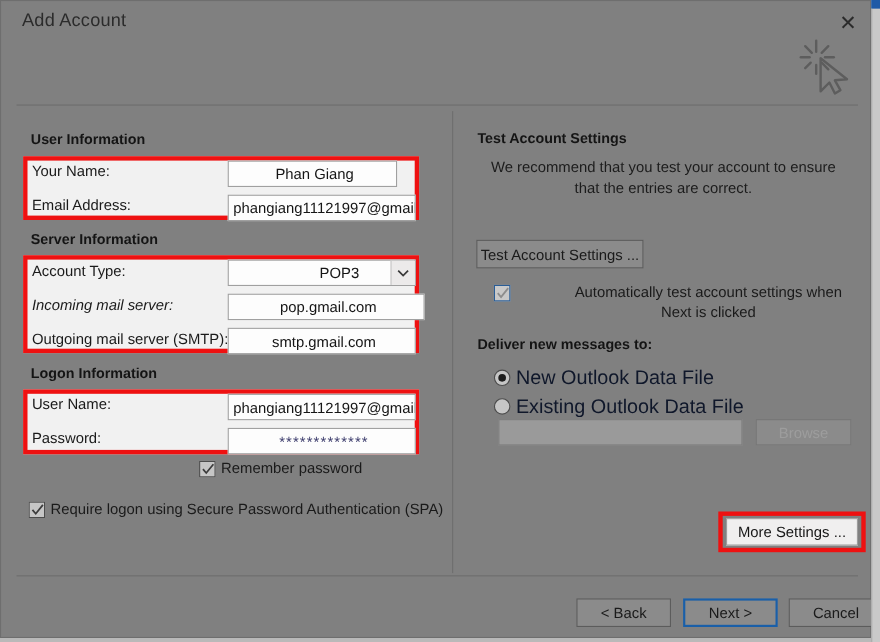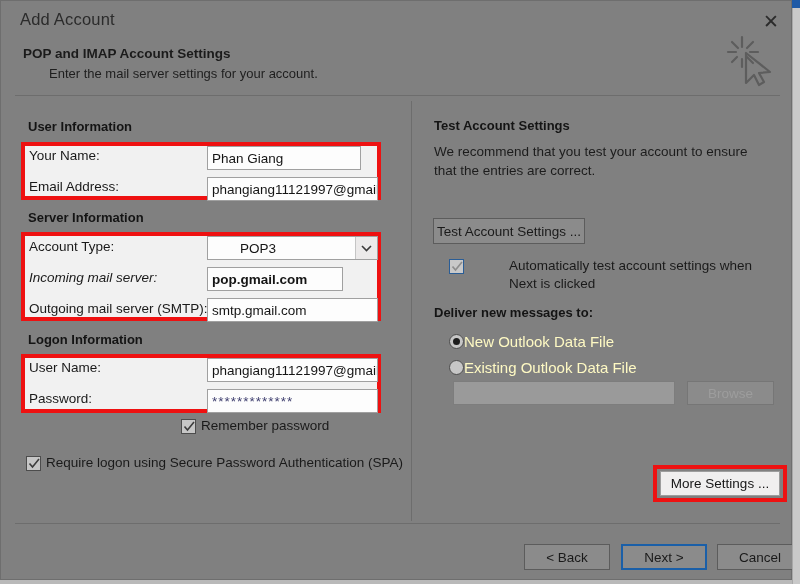--- a/index.html
+++ b/index.html
@@ -7,20 +7,21 @@
     width:800px;height:584px;
     background:#b9b9b9;
     font-family:"Liberation Sans","DejaVu Sans",sans-serif;
     overflow:hidden;
   }
   .window{
     position:absolute;left:0;top:0;width:792px;height:580px;
     background:#808080;
     border:1px solid #6e6e6e;
     box-sizing:border-box;
+    text-align:center;
   }
   .edge-right{
     position:absolute;right:0;top:0;width:8px;height:584px;
     background:#c9c9c9;
   }
   .edge-right .blue{
     position:absolute;left:0;top:0;width:8px;height:8px;background:#1f5aa6;
   }
   .edge-right .col{
     position:absolute;left:0;top:8px;width:8px;height:576px;
@@ -110,21 +111,21 @@
   .radio-row{position:absolute;display:flex;align-items:center;}
   .radio{
     width:15px;height:15px;border-radius:50%;
     background:#c6c6c6;border:1px solid #4c4c4c;box-sizing:border-box;
     position:relative;flex:0 0 auto;
   }
   .radio .dot{
     position:absolute;left:3px;top:3px;width:7px;height:7px;border-radius:50%;
     background:#1d1d1d;
   }
-  .radio-label{font-size:15px;color:#fef9c3;}
+  .radio-label{font-size:18px;color:#0f172a;margin-left:5px;}
 
   .btn{
     position:absolute;background:#8b8b8b;
     border:1px solid #5c5c5c;box-sizing:border-box;
     font-size:13.5px;color:#1a1a1a;
     display:flex;align-items:center;justify-content:center;
     cursor:pointer;
   }
   .btn.light{background:#f0efef;border-color:#9d9d9d;color:#161616;}
   .btn.focus{border:2px solid #1a5fa8;}
@@ -144,24 +145,20 @@
 </head>
 <body>
 
 <div class="window">
 
   <div class="titlebar">
     <div class="title-text">Add Account</div>
     <div class="close-btn">✕</div>
   </div>
 
-  <div class="header">
-    <div class="hdr-title">POP and IMAP Account Settings</div>
-    <div class="hdr-sub">Enter the mail server settings for your account.</div>
-  </div>
   <div class="hdr-icon">
     <svg width="54" height="54" viewBox="0 0 54 54">
       <g stroke="#3b3b3b" stroke-width="2.2" stroke-linecap="round" fill="none">
         <line x1="18" y1="4" x2="18" y2="14"></line>
         <line x1="18" y1="26" x2="18" y2="34"></line>
         <line x1="4" y1="19" x2="12" y2="19"></line>
         <line x1="26" y1="19" x2="34" y2="19"></line>
         <line x1="8" y1="9" x2="14" y2="15"></line>
         <line x1="23" y1="24" x2="29" y2="30"></line>
         <line x1="29" y1="9" x2="23" y2="15"></line>
@@ -194,21 +191,21 @@
     <div class="combo" style="left:206px;top:140px;width:171px;height:24px;padding-left:32px;">
       <span>POP3</span>
       <span class="arrow">
         <svg width="11" height="7" viewBox="0 0 11 7">
             <path d="M1 1 L5.5 5.5 L10 1" fill="none" stroke="#3a3a3a" stroke-width="1.6"></path>
           </svg>
       </span>
     </div>
 
     <div class="field-label" style="left:28px;top:174px;font-style:italic;">Incoming mail server:</div>
-    <div class="txtbox" style="left:206px;top:171px;width:136px;height:24px;font-weight:bold;">pop.gmail.com</div>
+    <div class="txtbox" style="left:206px;top:171px;width:179px;height:24px;">pop.gmail.com</div>
 
     <div class="field-label" style="left:28px;top:205px;">Outgoing mail server (SMTP):</div>
     <div class="txtbox" style="left:206px;top:202px;width:171px;height:24px;">smtp.gmail.com</div>
 
     <div class="group-title" style="left:27px;top:236px;">Logon Information</div>
 
     <div class="redbox" style="left:20px;top:258px;width:360px;height:59px;"></div>
 
     <div class="field-label" style="left:28px;top:264px;">User Name:</div>
     <div class="txtbox" style="left:206px;top:262px;width:171px;height:24px;">phangiang11121997@gmail.c</div>

